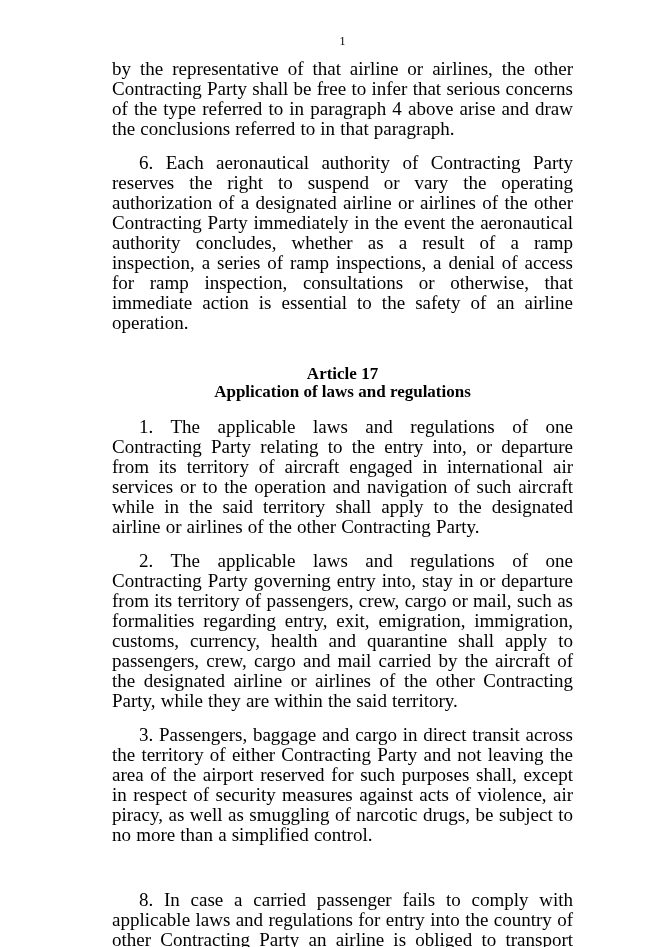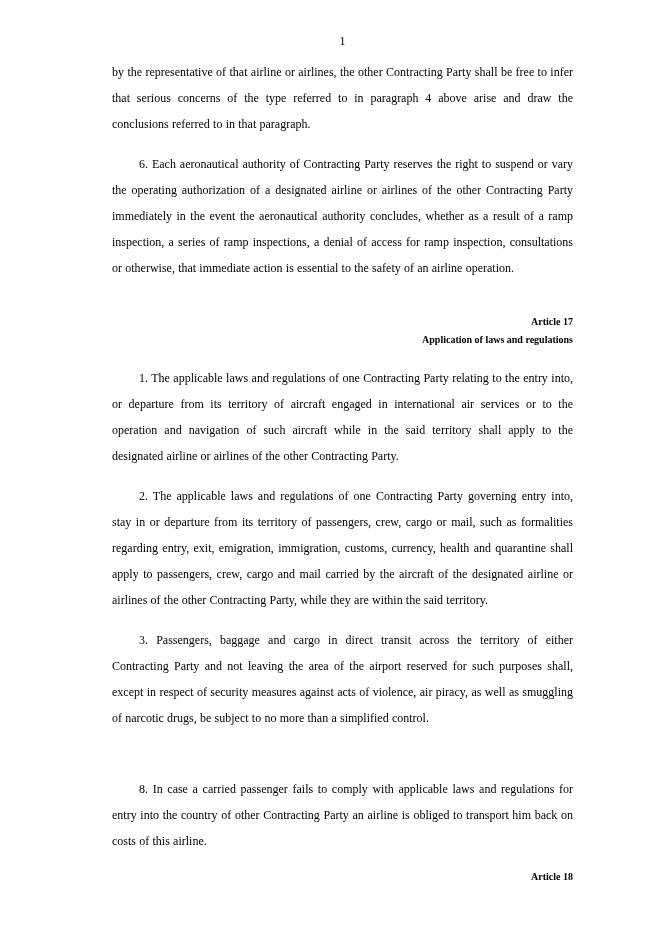--- a/index.html
+++ b/index.html
@@ -23,36 +23,36 @@
     overflow: hidden;
   }
   .page-number {
     text-align: center;
     font-size: 12px;
     line-height: 14px;
     margin-bottom: 11px;
   }
   .para {
     margin: 0 0 14px 0;
-    font-size: 12px;
-    line-height: 26px;
+    font-size: 19px;
+    line-height: 20px;
     text-align: justify;
     text-indent: 27px;
     word-spacing: 0.02em;
   }
   .para.no-indent {
     text-indent: 0;
   }
   .para.extra-gap {
     margin-top: 45px;
   }
   .article-heading {
-    text-align: right;
+    text-align: center;
     font-weight: bold;
-    font-size: 10px;
+    font-size: 17px;
     line-height: 18px;
     margin: 32px 0 16px 0;
   }
   .article-heading.tight {
     margin-top: 5px;
     margin-bottom: 0;
   }
 </style>
 </head>
 <body>

